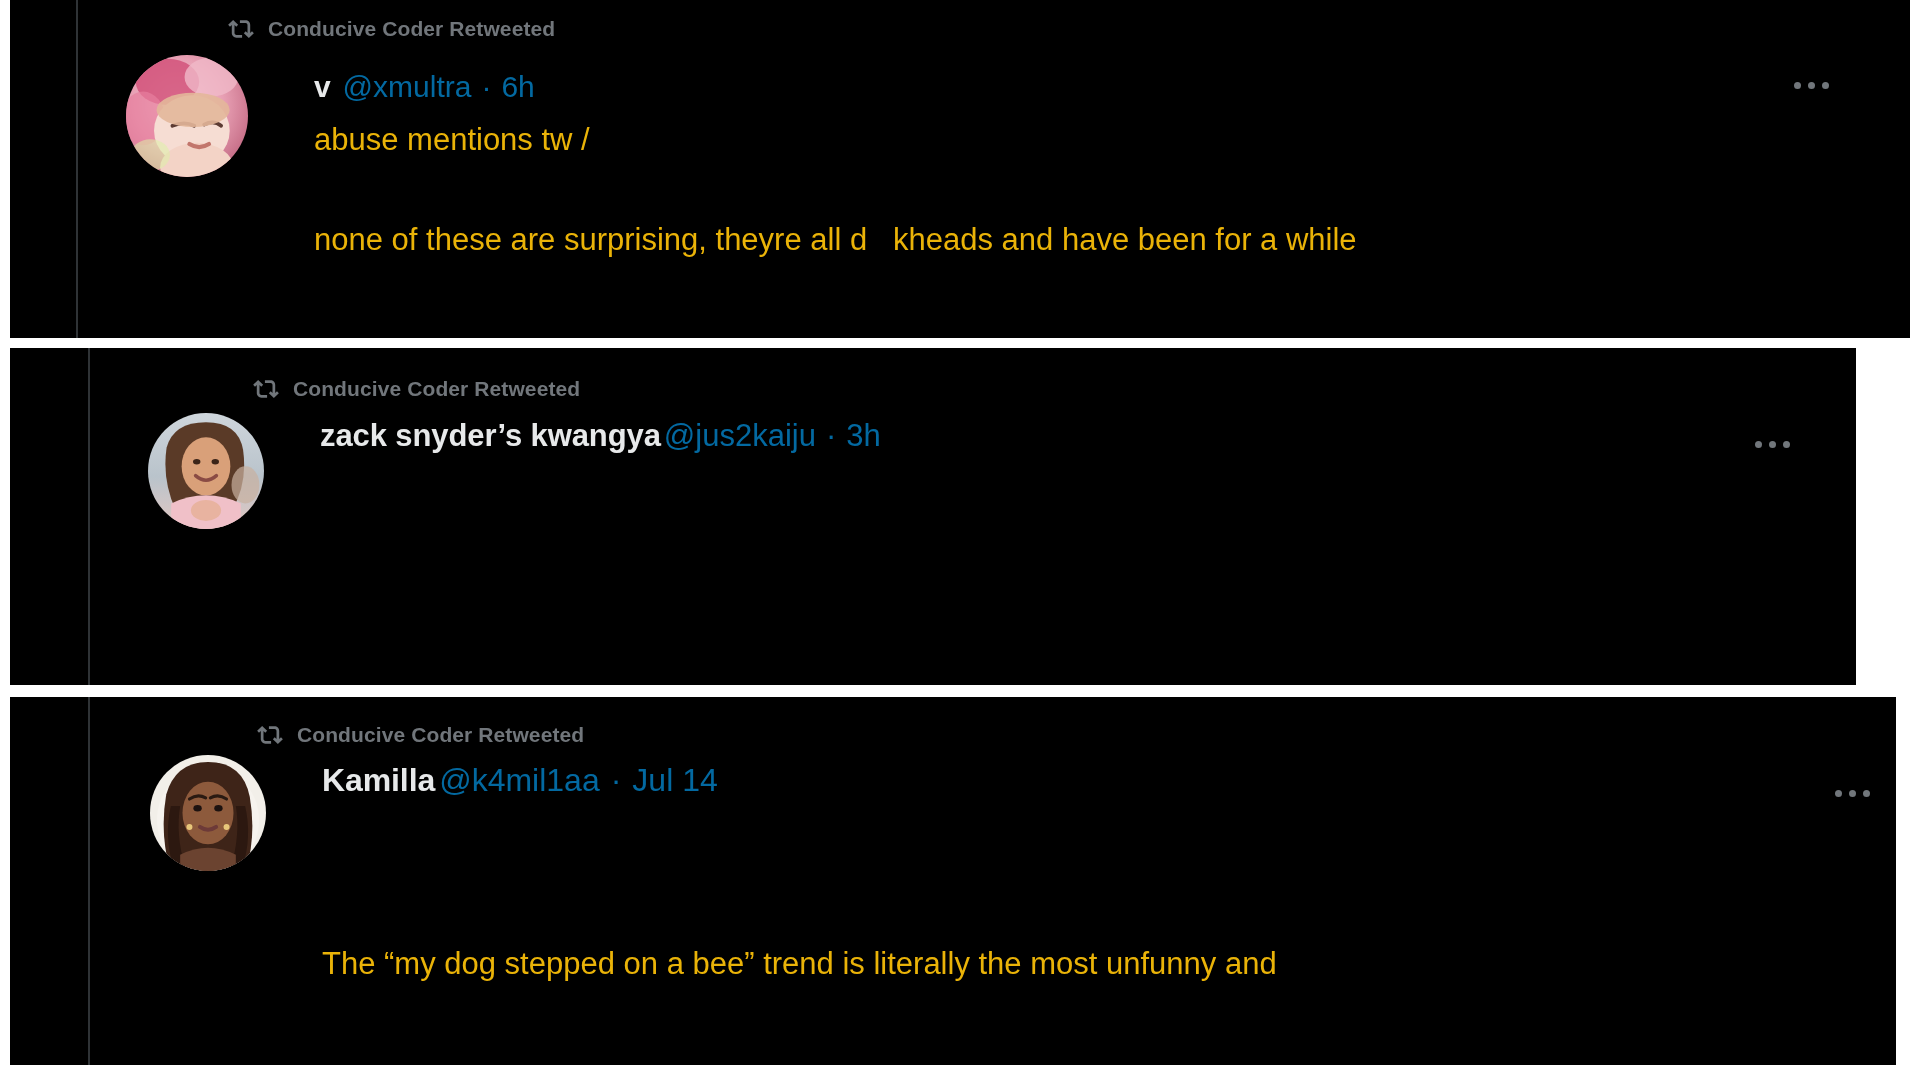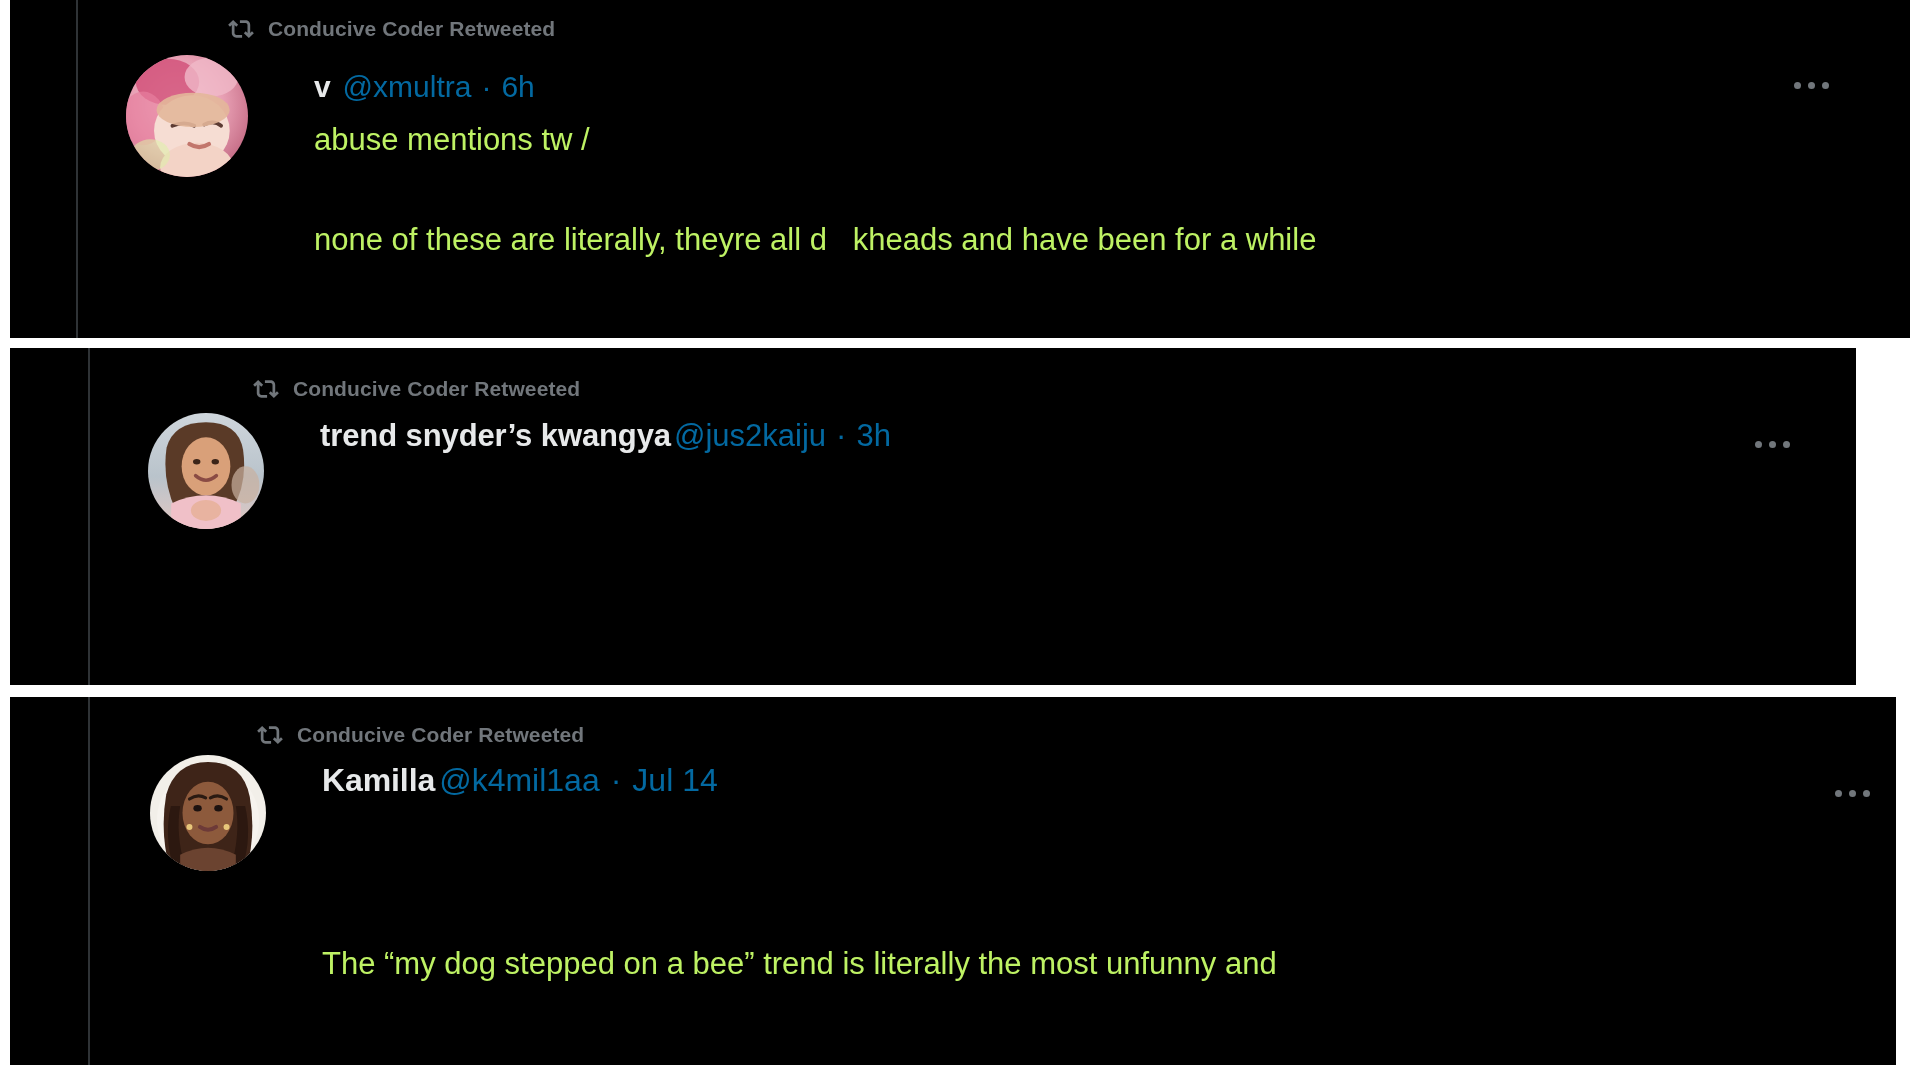--- a/index.html
+++ b/index.html
@@ -76,21 +76,21 @@
     font-weight: bold;
     letter-spacing: -0.1px;
   }
   .handle, .dot, .time {
     color: #0369a1;
     font-weight: normal;
   }
 
   .tweet-text {
     position: absolute;
-    color: #bef264;
+    color: #eab308;
     white-space: pre-wrap;
   }
   .tweet-line { white-space: nowrap; }
 
   .more-btn {
     position: absolute;
     display: flex;
     align-items: center;
     gap: 7px;
   }
@@ -171,21 +171,21 @@
     </div>
 
     <div class="name-row">
       <span class="display-name">v</span>
       <span class="handle" style="margin-left:12px;">@xmultra</span>
       <span class="dot" style="margin:0 10px;">·</span>
       <span class="time">6h</span>
     </div>
 
     <div class="tweet-text t1-line1">abuse mentions tw /</div>
-    <div class="tweet-text t1-line2">none of these are literally, theyre all d   kheads and have been for a while</div>
+    <div class="tweet-text t1-line2">none of these are surprising, theyre all d   kheads and have been for a while</div>
 
     <div class="more-btn">
       <i></i>
       <i></i>
       <i></i>
     </div>
   </div>
 
   <div class="panel" id="panel-2">
     <div class="rail"></div>
@@ -214,21 +214,21 @@
         <ellipse cx="42" cy="42" rx="3.2" ry="2.4" fill="#3b2418"></ellipse>
         <ellipse cx="58" cy="42" rx="3.2" ry="2.4" fill="#3b2418"></ellipse>
         <path d="M41 54 q9 8 18 0" stroke="#8a4b44" stroke-width="3" fill="none" stroke-linecap="round"></path>
         <path d="M20 78 q30 -14 60 0 l0 22 l-60 0z" fill="#f0c0c8"></path>
         <ellipse cx="50" cy="84" rx="13" ry="9" fill="#e8b3a0"></ellipse>
         <ellipse cx="84" cy="62" rx="12" ry="16" fill="#c9b1a0" opacity=".7"></ellipse>
       </svg>
     </div>
 
     <div class="name-row">
-      <span class="display-name">trend snyder’s kwangya</span>
+      <span class="display-name">zack snyder’s kwangya</span>
       <span class="handle" style="margin-left:3px;">@jus2kaiju</span>
       <span class="dot" style="margin:0 10px;">·</span>
       <span class="time">3h</span>
     </div>
 
 
     <div class="more-btn">
       <i></i>
       <i></i>
       <i></i>

